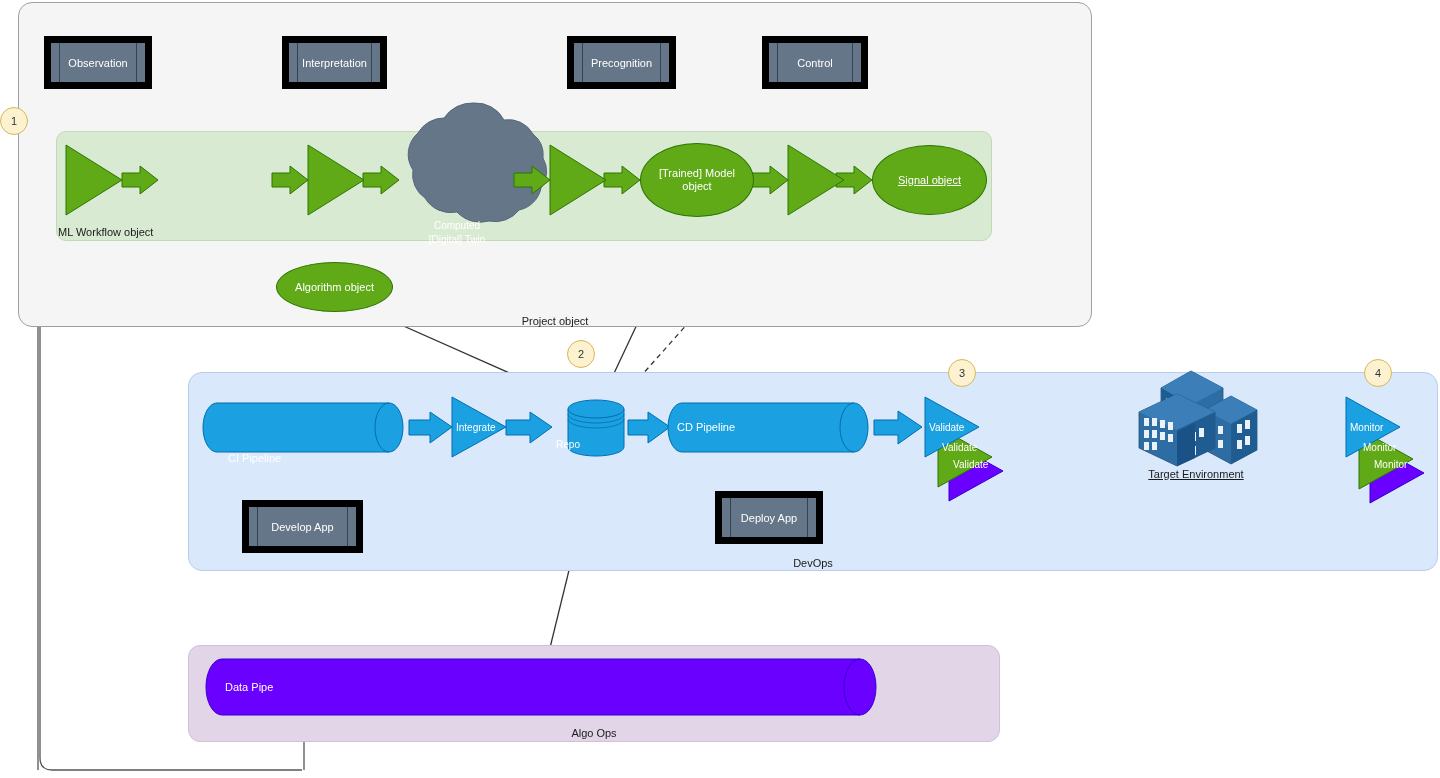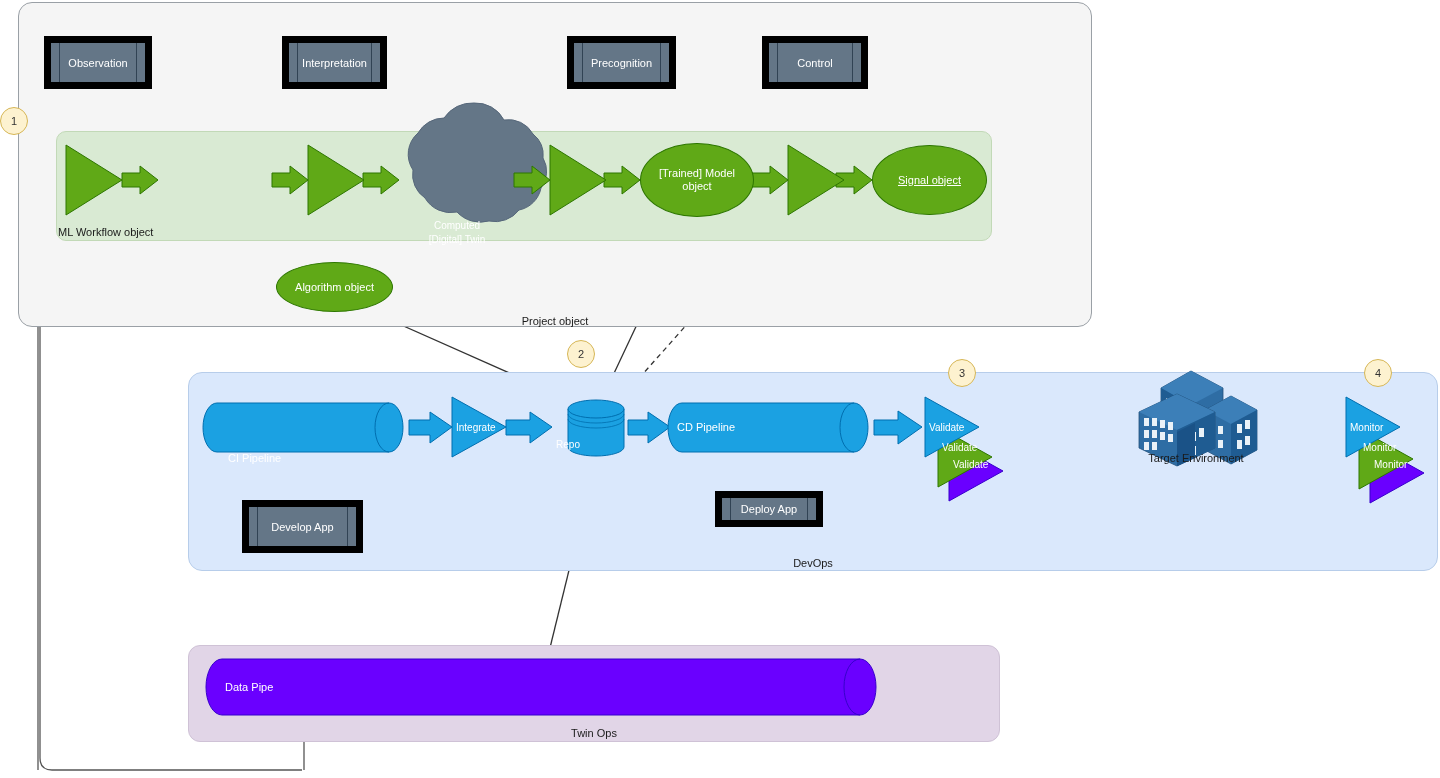--- a/index.html
+++ b/index.html
@@ -242,21 +242,21 @@
 
   <div class="lbl" style="left:1350px;top:421px;width:56px;text-align:left;z-index:8;">Monitor</div>
   <div class="lbl" style="left:1363px;top:441px;width:56px;text-align:left;z-index:8;">Monitor</div>
   <div class="lbl" style="left:1374px;top:458px;width:56px;text-align:left;z-index:8;">Monitor</div>
 
   <div class="gbox" style="left:242px;top:500px;width:121px;height:53px;z-index:6;">
     <i class="bar inner1"></i>
       <i class="bar inner2"></i>
     <span>Develop App</span>
   </div>
-  <div class="gbox" style="left:715px;top:491px;width:108px;height:36px;z-index:6;">
+  <div class="gbox" style="left:715px;top:491px;width:108px;height:53px;z-index:6;">
     <i class="bar inner1"></i>
       <i class="bar inner2"></i>
     <span>Deploy App</span>
   </div>
 
   <div class="abs" style="left:1133px;top:366px;width:130px;height:110px;z-index:6;">
     <svg width="130" height="110">
 
       <polygon points="28,22 58,5 90,22 90,62 58,80 28,62" fill="#2e6da4" stroke="#23527c" stroke-width="0.8"></polygon>
       <polygon points="28,22 58,5 90,22 58,39" fill="#3c7fb8"></polygon>
@@ -302,24 +302,24 @@
         <rect x="50" y="70" width="5" height="9"></rect>
           <rect x="58" y="66" width="5" height="9"></rect>
         <rect x="66" y="62" width="5" height="9"></rect>
         <rect x="50" y="84" width="5" height="9"></rect>
           <rect x="58" y="80" width="5" height="9"></rect>
       </g>
 
       <polygon points="44,66 62,57 62,92 44,100" fill="#1a5287"></polygon>
     </svg>
   </div>
-  <div class="ctitle" style="left:1134px;top:452px;width:124px;z-index:7;">Target Environment</div>
+  <div class="ctitle" style="left:1134px;top:468px;width:124px;z-index:7;text-decoration:underline;">Target Environment</div>
 
   <div class="container dataops" style="left:188px;top:645px;width:812px;height:97px;"></div>
-  <div class="ctitle" style="left:490px;top:727px;width:208px;">Twin Ops</div>
+  <div class="ctitle" style="left:490px;top:727px;width:208px;">Algo Ops</div>
 
   <div class="abs" style="left:206px;top:659px;width:674px;height:56px;z-index:6;">
     <svg width="674" height="56">
       <path d="M16,0 L654,0 A16,28 0 0 1 654,56 L16,56 A16,28 0 0 1 16,0 z" fill="#6a00ff" stroke="#3700cc" stroke-width="1"></path>
       <path d="M654,0 A16,28 0 0 0 654,56" fill="none" stroke="#3700cc" stroke-width="1"></path>
     </svg>
   </div>
   <div class="cyl-label" style="left:212px;top:681px;z-index:7;padding-left:13px;">Data Pipe</div>
 
   <div class="badge" style="left:0px;top:107px;">

